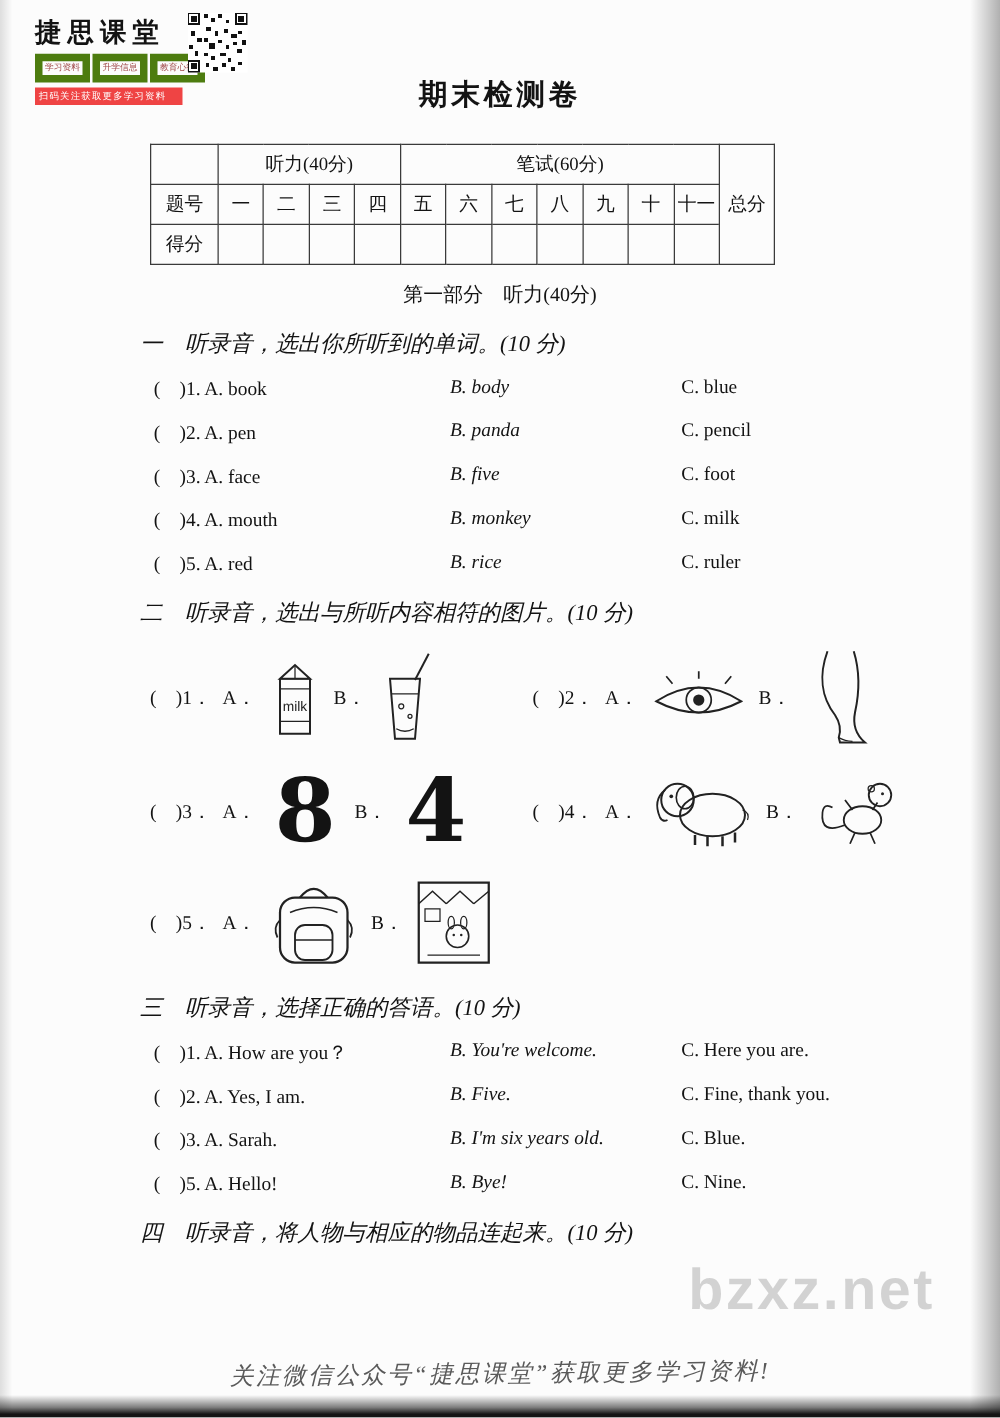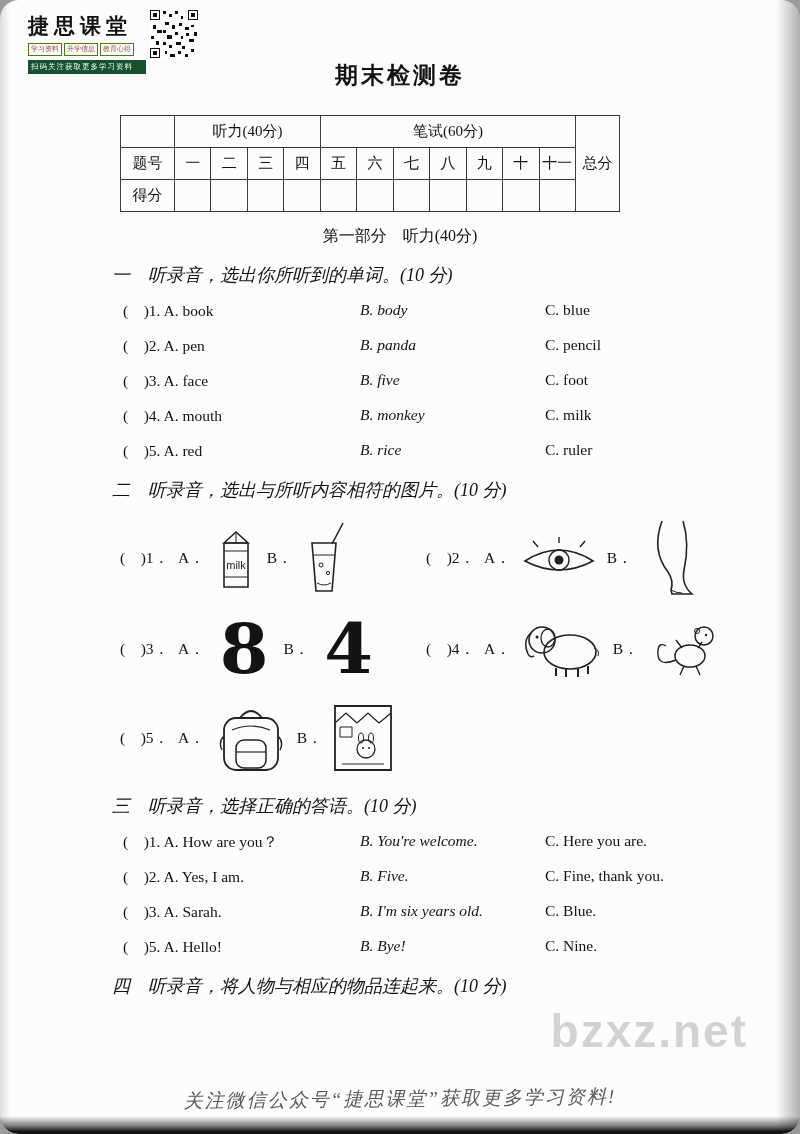--- a/index.html
+++ b/index.html
@@ -1,31 +1,31 @@
 <!DOCTYPE html>
 <html><head>
 <meta charset="utf-8">
 <style>
   * { box-sizing: border-box; margin: 0; padding: 0; }
   html,body { background:#9a9a9a; }
   body { font-family:"Liberation Serif","DejaVu Serif",serif; }
-  .page { position:relative; width:800px; height:1134px; margin:0 auto; background:#fcfcfc; color:#131313; overflow:hidden;border-radius:19px; }
+  .page { position:relative; width:800px; height:1134px; margin:0 auto; background:#fcfcfc; color:#131313; overflow:hidden; }
   .edge-right { position:absolute; top:0; right:0; width:24px; height:100%;
     background:linear-gradient(to right, rgba(0,0,0,0), rgba(0,0,0,0.30)); pointer-events:none; }
   .edge-left { position:absolute; top:0; left:0; width:10px; height:100%;
     background:linear-gradient(to left, rgba(0,0,0,0), rgba(0,0,0,0.12)); pointer-events:none; }
   .edge-bottom { position:absolute; bottom:0; left:0; width:100%; height:18px;
     background:linear-gradient(to bottom, rgba(0,0,0,0), rgba(0,0,0,0.5) 55%, #141414 85%); pointer-events:none; }
 
   
   .brand { position:absolute; top:12px; left:28px; width:118px; }
   .brand-name { font-size:21px; font-weight:bold; letter-spacing:5px; white-space:nowrap; }
   .brand-tags { display:flex; gap:2px; margin-top:3px; }
-  .brand-tags span { font-size:7px; color:#a04848; border:1px solid #4d7c0f; padding:0 2px; white-space:nowrap; line-height:1.5;text-align:center; }
-  .brand-banner { margin-top:4px; background:#14532d; color:#fff; font-size:7.5px; letter-spacing:1px;
+  .brand-tags span { font-size:7px; color:#a04848; border:6px solid #4d7c0f; padding:0 2px; white-space:nowrap; line-height:1.5;text-align:center; }
+  .brand-banner { margin-top:4px; background:#ef4444; color:#fff; font-size:7.5px; letter-spacing:1px;
     padding:2px 3px; white-space:nowrap; font-family:"Liberation Sans",sans-serif; }
   .qr { position:absolute; top:10px; left:150px; }
 
   
   .title { padding-top:60px; text-align:center; font-size:23px; font-weight:bold; letter-spacing:3px; }
   .meta { text-align:right; padding-right:118px; margin-top:15px; font-size:16px; }
 
   
   table.score { border-collapse:collapse; margin:24px 0 0 120px; table-layout:fixed; width:500px; }
   table.score td { border:1px solid #3a3a3a; height:32px; text-align:center; font-size:15px; padding:0 1px; }

